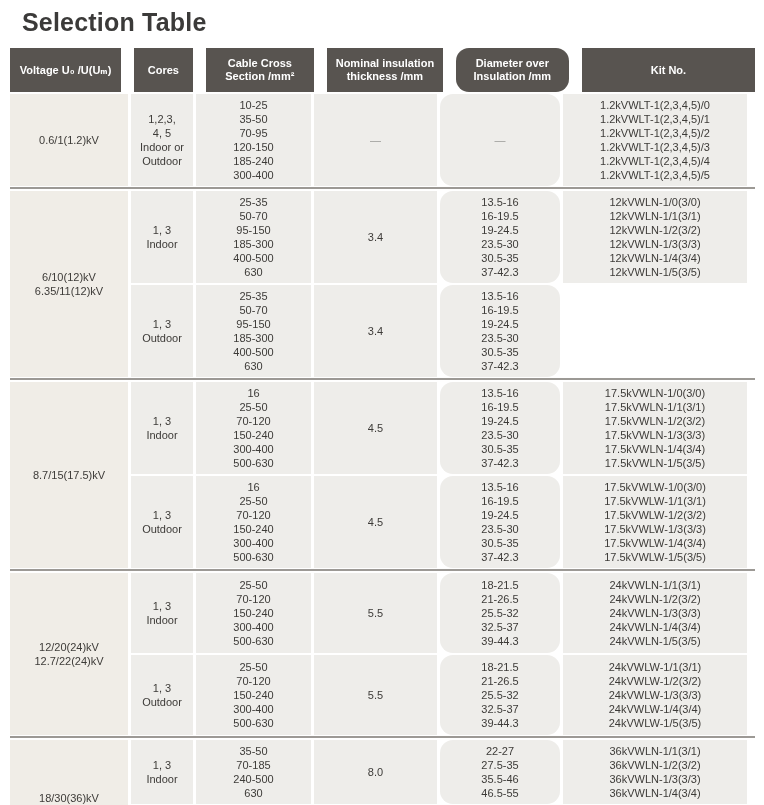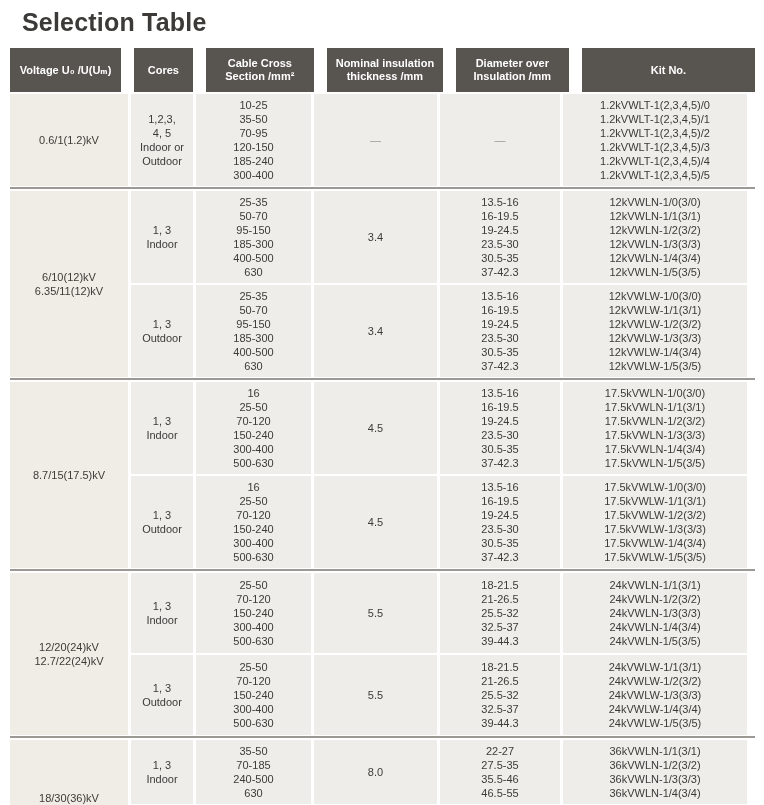--- a/index.html
+++ b/index.html
@@ -40,21 +40,21 @@
     background: #585450;
     color: #ffffff;
     font-weight: bold;
     height: 44px;
     line-height: 13px;
   }
   .c-voltage { width: 118px; background: #f0ede7; }
   .c-cores   { width: 62px;  }
   .c-cross   { width: 115px; }
   .c-thick   { width: 123px; }
-  .c-diam    { width: 120px; }
+  .c-diam    { width: 120px; border-radius: 13px; }
   .c-kit     { width: 184px; }
   .hdr-cell.c-voltage { background: #585450; }
   .block { margin-top: 2px; }
   .divider {
     height: 2px;
     background: #9c9995;
     margin: 1px 0;
   }
   .muted { color: #9a9a98; }
   .r6 .cell { min-height: 84px; }
@@ -144,26 +144,20 @@
 185-300
 400-500
 630</div>
         <div class="cell c-thick">3.4</div>
         <div class="cell c-diam">13.5-16
 16-19.5
 19-24.5
 23.5-30
 30.5-35
 37-42.3</div>
-        <div class="cell c-kit">12kVWLW-1/0(3/0)
-12kVWLW-1/1(3/1)
-12kVWLW-1/2(3/2)
-12kVWLW-1/3(3/3)
-12kVWLW-1/4(3/4)
-12kVWLW-1/5(3/5)</div>
       </div>
     </div>
   </div>
 
   <div class="divider"></div>
 
   <div class="block">
     <div class="cell c-voltage">8.7/15(17.5)kV</div>
     <div class="rows">
       <div class="subrow r6">

